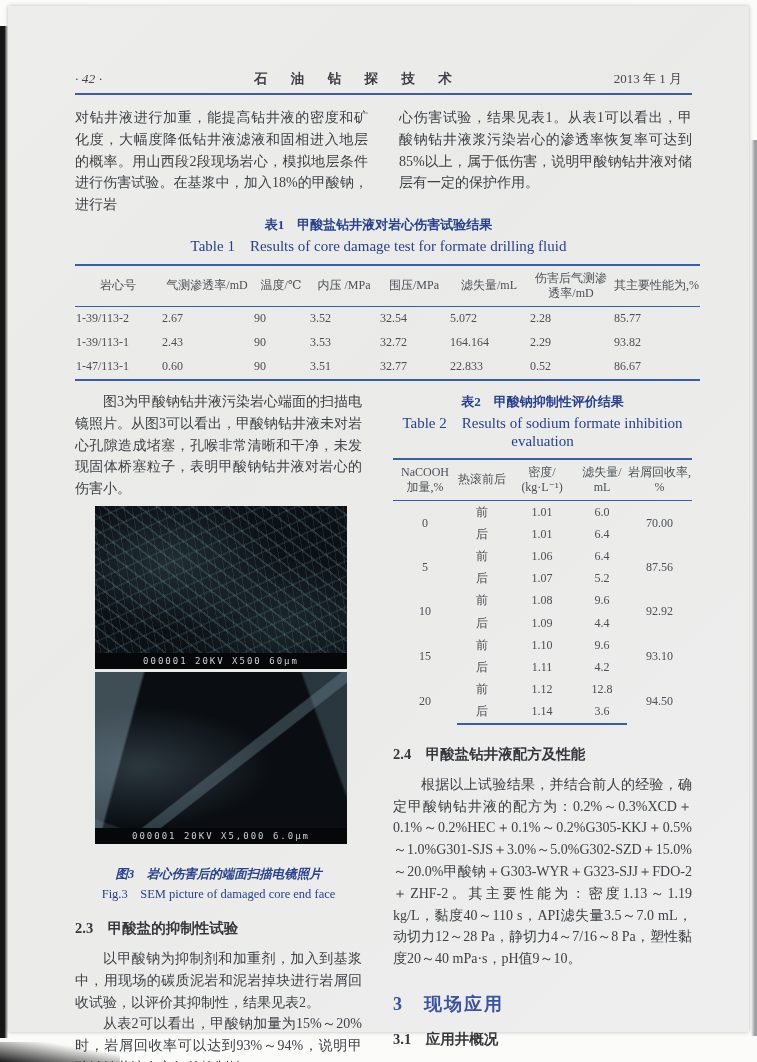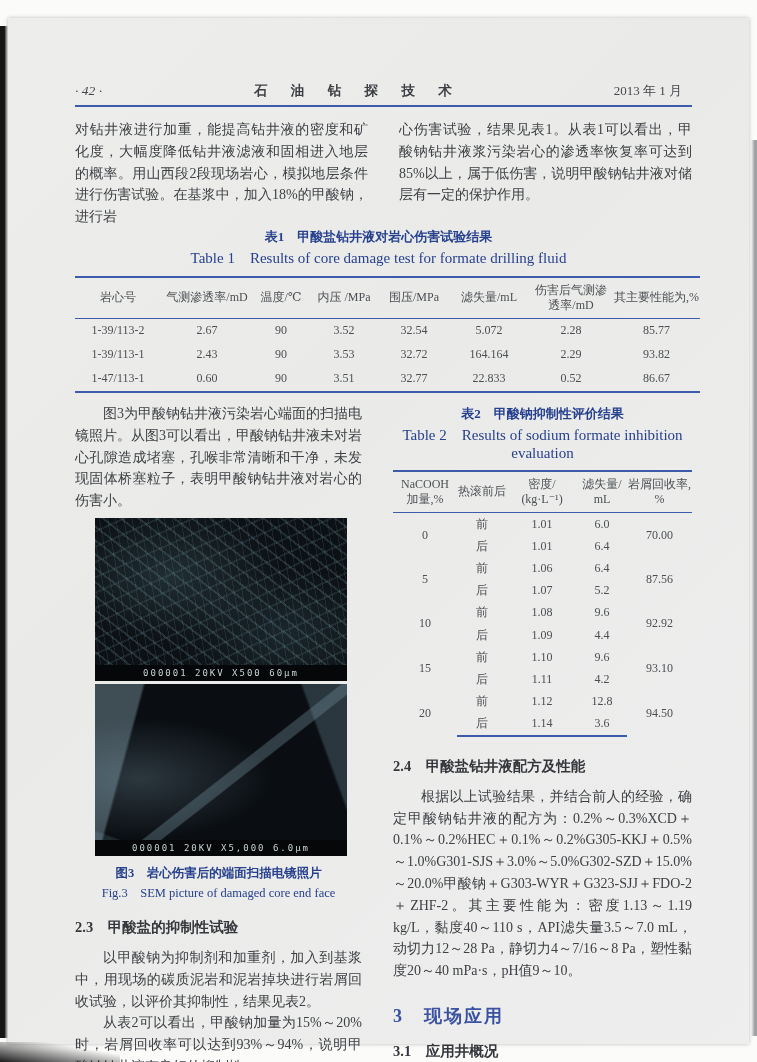--- a/index.html
+++ b/index.html
@@ -2,21 +2,21 @@
 <html><head>
 <meta charset="utf-8">
 <style>
   html,body{margin:0;padding:0;}
   body{
     width:757px;height:1062px;position:relative;
     background:#fbfbfa;overflow:hidden;
     font-family:"Liberation Serif","DejaVu Serif",serif;
   }
   .page{
-    position:absolute;left:8px;top:18px;width:741px;height:1026px;
+    position:absolute;left:8px;top:6px;width:741px;height:1026px;
     background:linear-gradient(135deg,#edeeec 0%,#eaebe9 40%,#edeeed 100%);
     box-shadow:0 0 4px rgba(0,0,0,.25);
     color:#3e4045;
   }
   .edge-left{position:absolute;left:0;top:26px;width:8px;height:1012px;
     background:linear-gradient(to right,#161616 55%,rgba(22,22,22,0));z-index:5;}
   .edge-right{position:absolute;right:0;top:140px;width:6px;height:896px;
     background:linear-gradient(to left,#6d7072 40%,rgba(109,112,114,0));opacity:.65;z-index:5;}
   .edge-bottom{position:absolute;left:0;bottom:0;width:120px;height:20px;
     background:linear-gradient(to top right,#1d1d1d,rgba(29,29,29,0) 70%);z-index:5;}
@@ -34,21 +34,21 @@
   .col{width:301px;}
   .para{font-size:14px;line-height:21.8px;text-align:justify;margin:0;}
   .indent{text-indent:2em;}
 
   
   .tbl-title-cn{font-size:13px;font-weight:bold;color:#27418f;text-align:center;}
   .tbl-title-en{font-size:15px;font-weight:normal;color:#27418f;text-align:center;margin-top:3px;}
   table{border-collapse:collapse;table-layout:fixed;}
   .t1{width:625px;margin:8px 57px 0 67px;font-size:12px;color:#4b4e53;}
   .t1 th{font-weight:normal;padding:5px 1px;line-height:15px;border-top:2px solid #3c5cab;border-bottom:1px solid #3c5cab;}
-  .t1 td{text-align:center;padding:4.5px 1px;}
+  .t1 td{text-align:left;padding:4.5px 1px;}
   .t1 tr.last td{border-bottom:2px solid #3c5cab;}
   .t2{width:299px;font-size:12px;color:#4b4e53;margin-top:8px;}
   .t2 th{font-weight:normal;padding:5px 1px;line-height:15px;border-top:2px solid #3c5cab;border-bottom:1px solid #3c5cab;}
   .t2 td{text-align:center;padding:2.6px 1px;}
   .t2 tr.last td{border-bottom:2px solid #3c5cab;}
 
   
   .sem-wrap{margin:6px 0 0 20px;width:252px;}
   .sem{position:relative;width:252px;background:#0c1115;overflow:hidden;}
   .sem-a{height:163px;
@@ -63,21 +63,21 @@
     background:
       linear-gradient(105deg,rgba(150,180,195,.38) 0 16%,rgba(0,0,0,0) 17%),
       linear-gradient(250deg,rgba(110,140,155,.32) 0 14%,rgba(0,0,0,0) 15%),
       linear-gradient(142deg,rgba(0,0,0,0) 52%,rgba(150,185,200,.28) 52.5% 56%,rgba(0,0,0,0) 56.5%),
       linear-gradient(20deg,rgba(90,120,135,.25) 0 9%,rgba(0,0,0,0) 10%),
       radial-gradient(ellipse at 18% 55%,rgba(120,150,165,.3),rgba(0,0,0,0) 45%),
       #0a0e12;}
   .sem-bar{position:absolute;left:0;bottom:0;width:100%;height:16px;background:#050708;
     color:#c9d4d6;font-family:"DejaVu Sans Mono","Liberation Mono",monospace;
     font-size:9px;line-height:16px;letter-spacing:2px;text-align:center;white-space:nowrap;}
-  .fig-cap-cn{font-size:12.5px;font-weight:bold;color:#27418f;text-align:center;margin-top:9px;}
+  .fig-cap-cn{font-size:12.5px;font-weight:bold;color:#27418f;text-align:center;margin-top:22px;font-style:italic;}
   .fig-cap-en{font-size:12.5px;font-weight:normal;color:#27418f;text-align:center;margin-top:3px;}
 
   
   .h3sub{font-size:14.5px;font-weight:bold;color:#35373c;margin:16px 0 10px 0;}
   .h2sec{font-size:18px;font-weight:bold;color:#3b52a3;margin:22px 0 14px 0;letter-spacing:2px;}
 </style>
 </head>
 <body>
 
 <div class="page">

